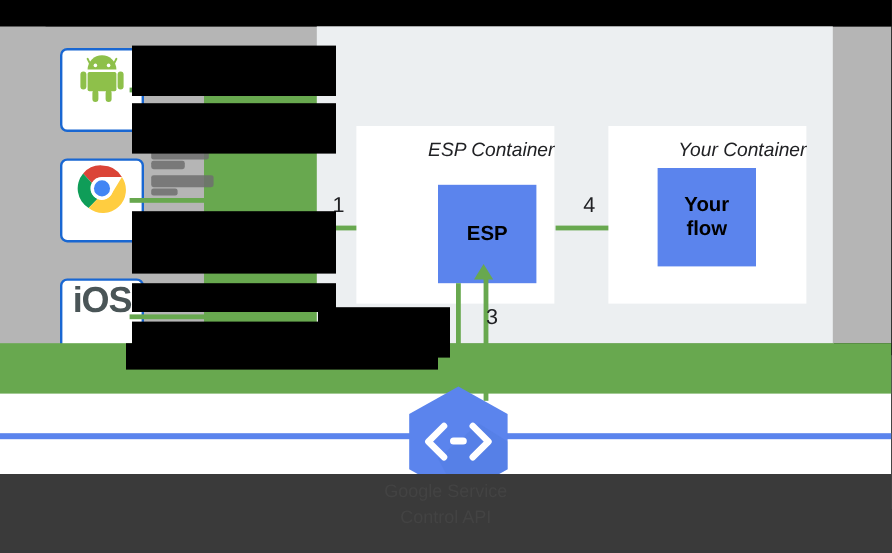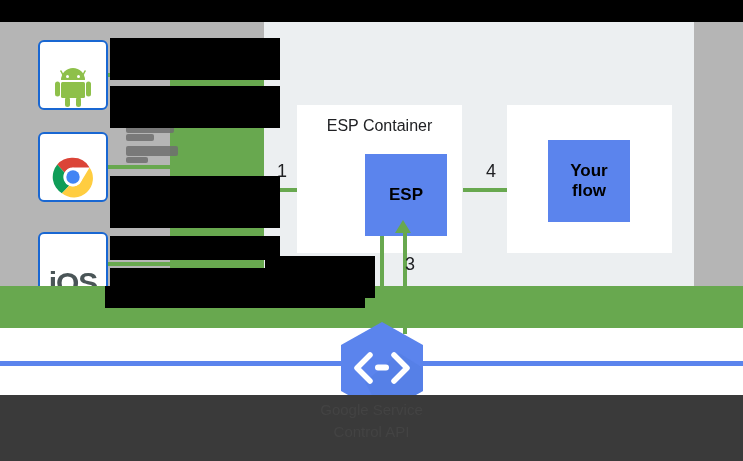--- a/index.html
+++ b/index.html
@@ -48,22 +48,23 @@
 
   
   .icon-tile {
     position:absolute;
     width:70px; height:70px;
     background:#ffffff;
     border:2px solid #1967d2;
     border-radius:6px;
     box-sizing:border-box;
     display:flex;
-    align-items:flex-end;
+    align-items:flex-start;
     justify-content:center;
+    margin-left:12px;
   }
   .tile-android { left:38px; top:40px; }
   .tile-chrome  { left:38px; top:132px; }
   .tile-ios     { left:38px; top:232px; }
 
   .ios-text {
     font-size:30px;
     font-weight:bold;
     color:#4a5557;
     letter-spacing:-1px;
@@ -96,23 +97,24 @@
     position:absolute;
     background:#ffffff;
   }
   .card-esp  { left:33px; top:83px; width:165px; height:148px; }
   .card-your { left:243px; top:83px; width:165px; height:148px; }
 
   .card-title {
     position:absolute;
     left:0; top:12px;
     width:100%;
-    text-align:center;
+    text-align:right;
     font-size:16px;
     color:#202124;
+    font-style:italic;
   }
 
   .blue-box {
     position:absolute;
     background:#5b84ed;
     display:flex;
     align-items:center;
     justify-content:center;
     text-align:center;
     color:#000000;
@@ -242,20 +244,21 @@
     <div class="aline-h a4-line"></div>
     <div class="arrowhead-r a4-head"></div>
     <div class="step-num num-4">4</div>
 
     <div class="container-card card-esp">
       <div class="card-title">ESP Container</div>
       <div class="blue-box box-esp">ESP</div>
     </div>
 
     <div class="container-card card-your">
+      <div class="card-title">Your Container</div>
       <div class="blue-box box-your">
         <span>
           <span>Your</span><br>
           <span>flow</span>
         </span>
       </div>
     </div>
 
     <div class="aline-v a2-line"></div>
     <div class="step-num num-2">2</div>

